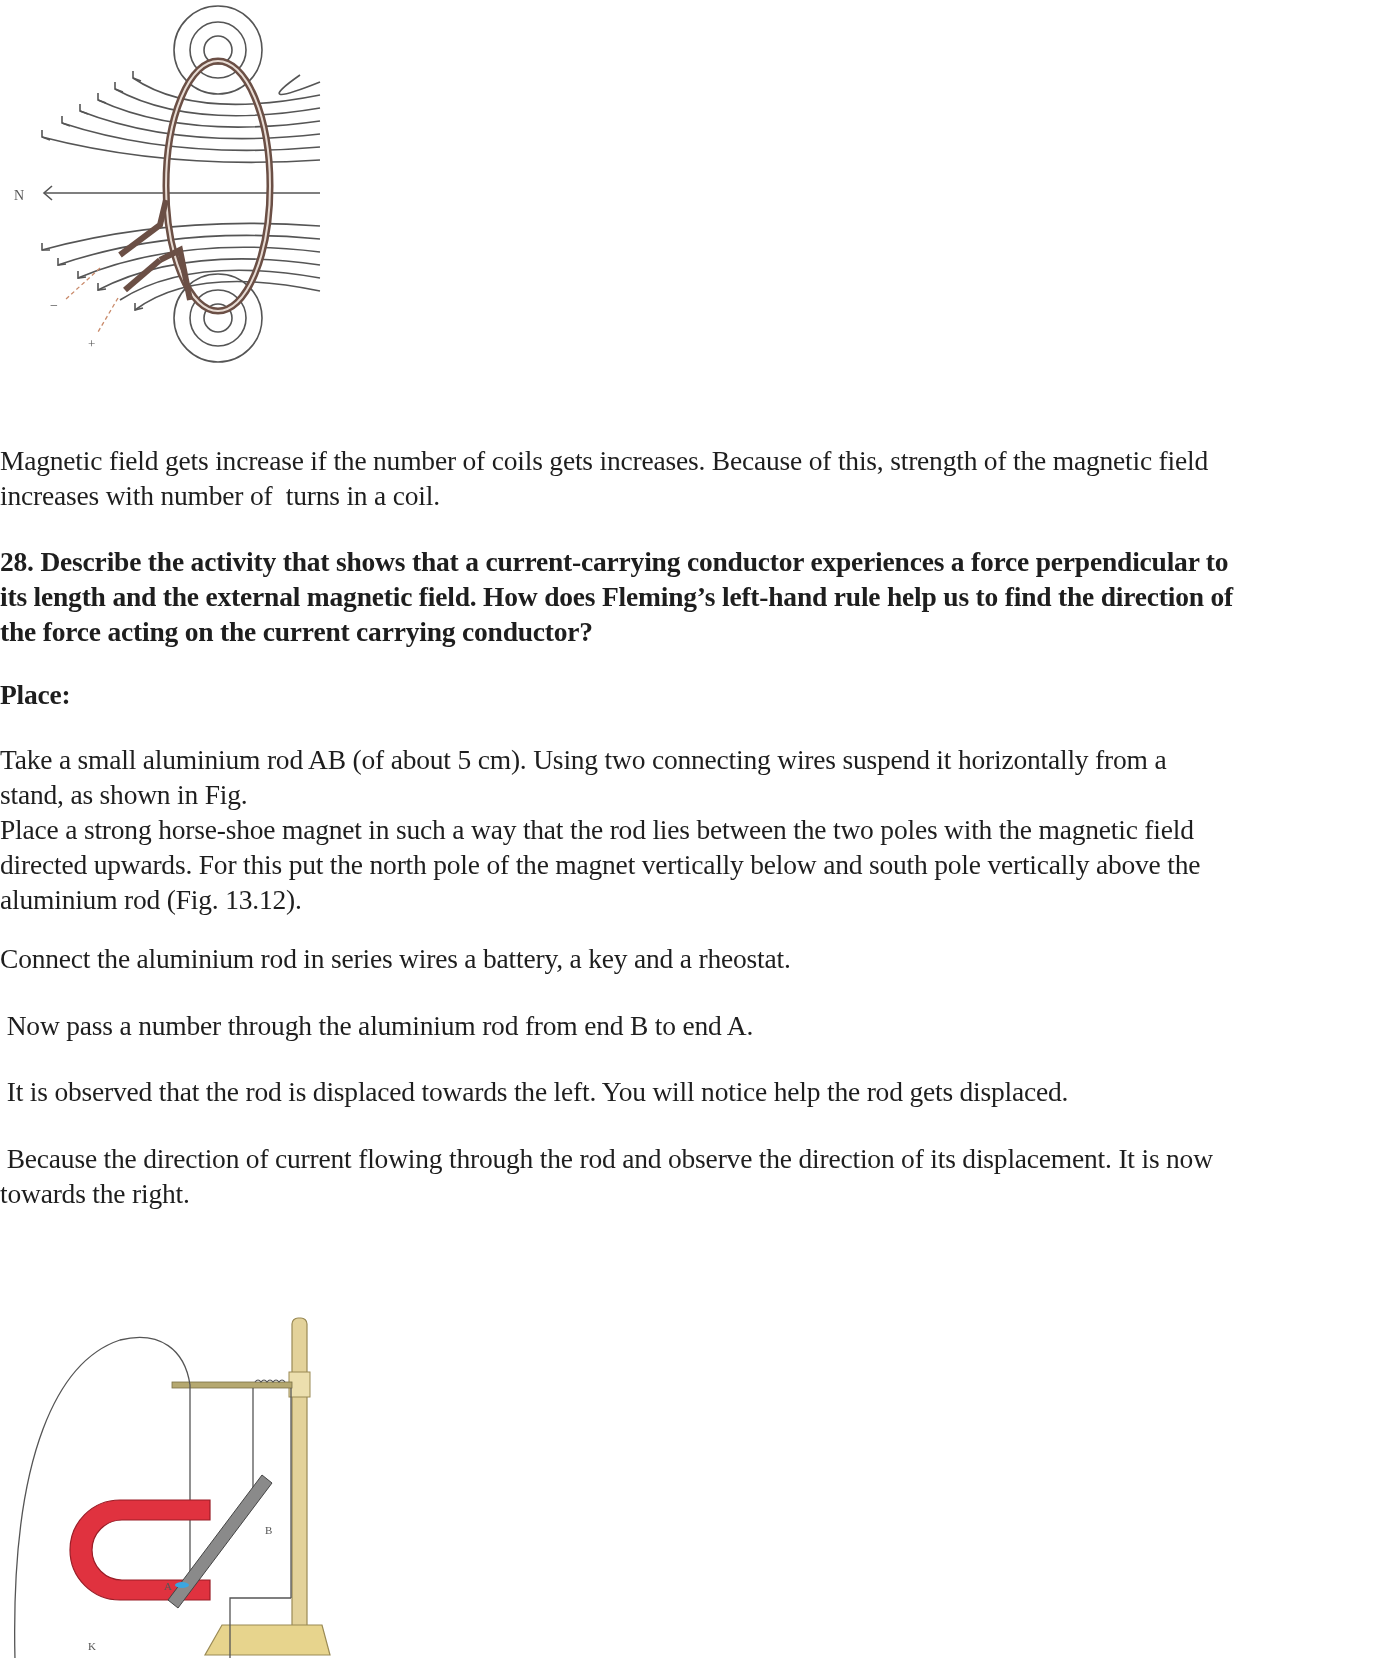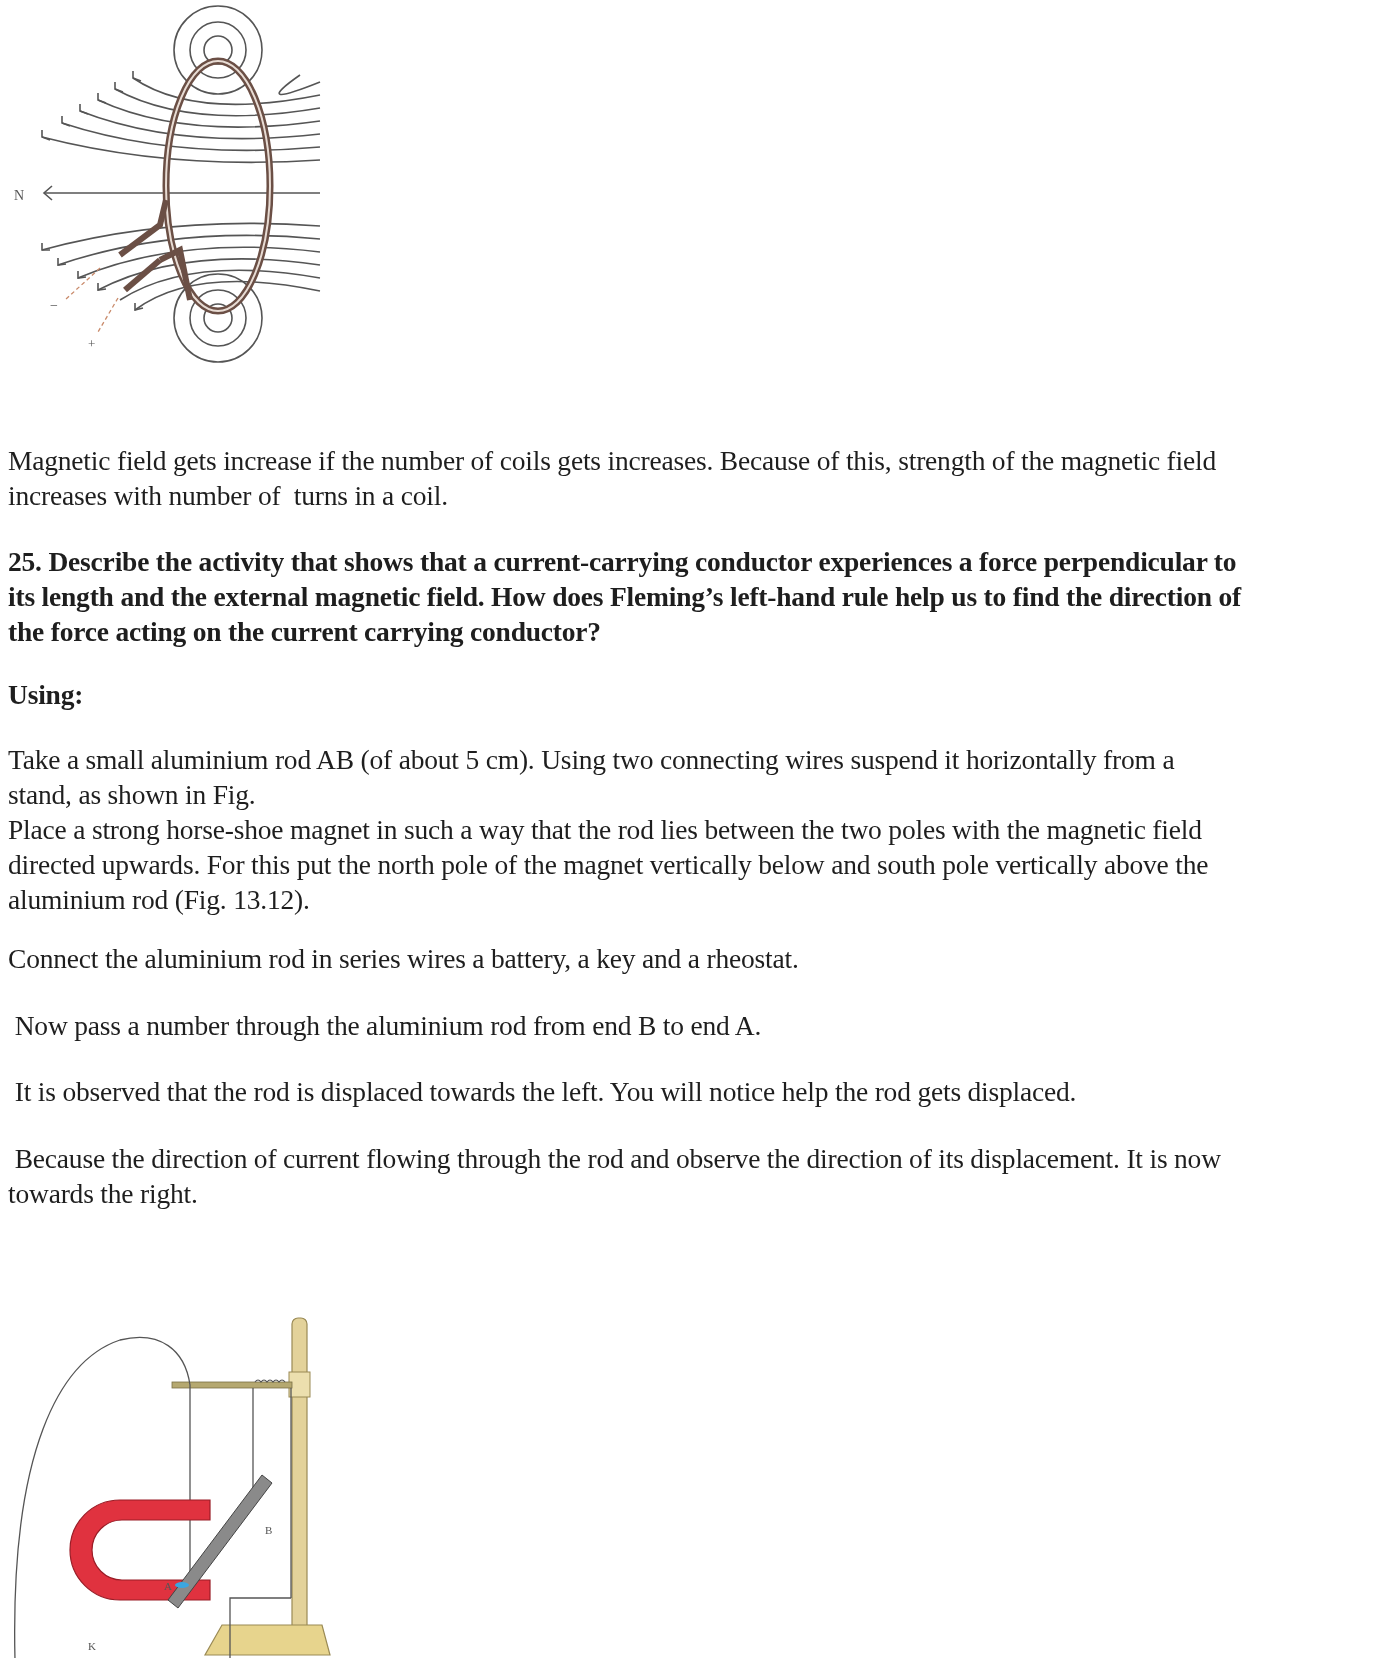--- a/index.html
+++ b/index.html
@@ -1,19 +1,19 @@
 <!DOCTYPE html>
 <html><head>
 <meta charset="utf-8">
 <style>
   html, body { margin: 0; padding: 0; background: #ffffff; }
   body { width: 1398px; height: 1658px; position: relative; overflow: hidden;
          font-family: "Liberation Serif", "DejaVu Serif", serif; color: #1e1e1e; }
   .fig1 { position: absolute; left: 0; top: 0; width: 330px; height: 380px; }
-  .p { position: absolute; left: 8px; width: 1276px; font-size: 27.5px; line-height: 35px;
+  .p { position: absolute; left: 0; width: 1276px; font-size: 27.5px; line-height: 35px;
        letter-spacing: -0.2px; margin: 0; white-space: pre-wrap; }
   .b { font-weight: bold; }
   .fig2 { position: absolute; left: 0; top: 1310px; width: 350px; height: 348px; }
 </style>
 </head>
 <body>
 
 <svg class="fig1" viewBox="0 0 330 380">
   <g fill="none" stroke="#555" stroke-width="1.6">
 
@@ -64,24 +64,24 @@
 
   <path d="M100,268 L65,300" fill="none" stroke="#c98a6a" stroke-width="1.3" stroke-dasharray="4,3"></path>
   <path d="M118,298 L98,332" fill="none" stroke="#c98a6a" stroke-width="1.3" stroke-dasharray="4,3"></path>
   <text x="14" y="200" font-size="14" fill="#555" font-family="Liberation Serif, serif">N</text>
   <text x="50" y="310" font-size="14" fill="#555" font-family="Liberation Serif, serif">−</text>
   <text x="88" y="348" font-size="13" fill="#555" font-family="Liberation Serif, serif">+</text>
 </svg>
 
 <p class="p" style="top:443px">Magnetic field gets increase if the number of coils gets increases. Because of this, strength of the magnetic field
 increases with number of  turns in a coil.</p>
-<p class="p b" style="top:544px">25. Describe the activity that shows that a current-carrying conductor experiences a force perpendicular to
+<p class="p b" style="top:544px">28. Describe the activity that shows that a current-carrying conductor experiences a force perpendicular to
 its length and the external magnetic field. How does Fleming’s left-hand rule help us to find the direction of
 the force acting on the current carrying conductor?</p>
-<p class="p b" style="top:677px">Using:</p>
+<p class="p b" style="top:677px">Place:</p>
 <p class="p" style="top:742px">Take a small aluminium rod AB (of about 5 cm). Using two connecting wires suspend it horizontally from a
 stand, as shown in Fig.
 Place a strong horse-shoe magnet in such a way that the rod lies between the two poles with the magnetic field
 directed upwards. For this put the north pole of the magnet vertically below and south pole vertically above the
 aluminium rod (Fig. 13.12).</p>
 <p class="p" style="top:941px">Connect the aluminium rod in series wires a battery, a key and a rheostat.</p>
 <p class="p" style="top:1008px"> Now pass a number through the aluminium rod from end B to end A.</p>
 <p class="p" style="top:1074px"> It is observed that the rod is displaced towards the left. You will notice help the rod gets displaced.</p>
 <p class="p" style="top:1141px"> Because the direction of current flowing through the rod and observe the direction of its displacement. It is now
 towards the right.</p>

